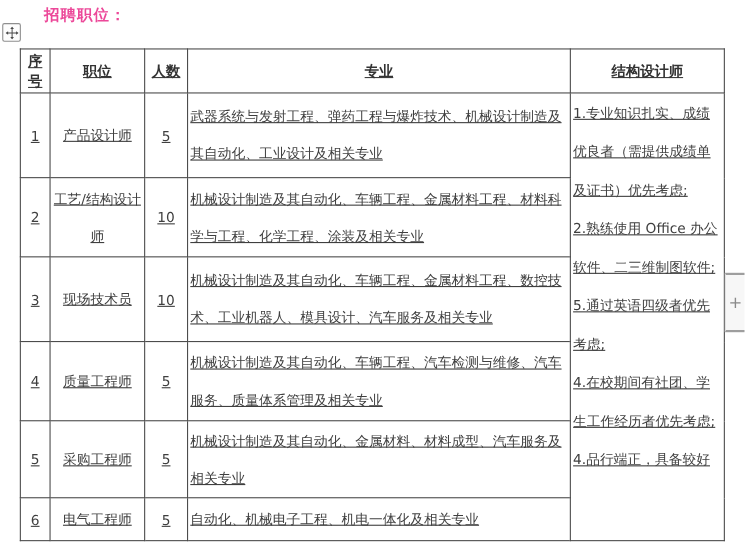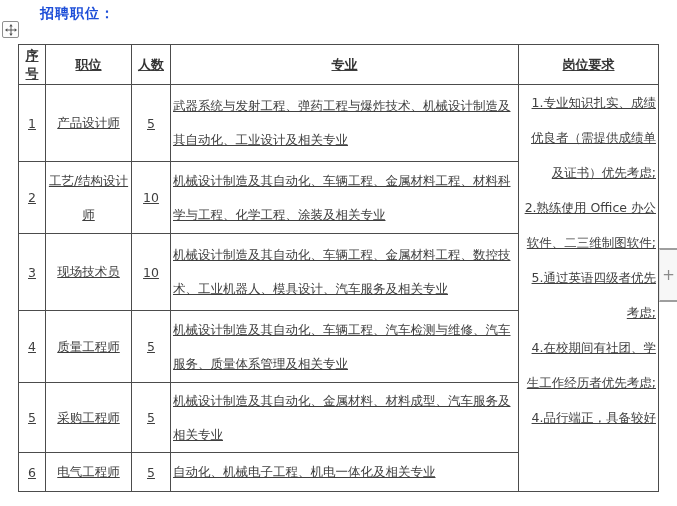--- a/index.html
+++ b/index.html
@@ -2,21 +2,21 @@
 <html><head>
 <meta charset="utf-8">
 <style>
   html,body{margin:0;padding:0;}
   body{
     width:677px;height:506px;background:#ffffff;position:relative;overflow:hidden;
     font-family:"DejaVu Sans","Liberation Sans",sans-serif;
   }
   .doc-title{
     position:absolute;left:40px;top:5px;
-    font-size:14px;font-weight:bold;color:#1d4ed8;letter-spacing:1px;
+    font-size:14px;font-weight:bold;color:#ec4899;letter-spacing:1px;
   }
   .move-handle{
     position:absolute;left:2px;top:21px;width:17px;height:17px;
     background:#fdfdfd;border:1px solid #8f8f8f;border-radius:2px;
     display:flex;align-items:center;justify-content:center;box-sizing:border-box;
     cursor:move;
   }
   .move-handle svg{display:block;}
   table.recruit{
     position:absolute;left:18px;top:44px;width:640px;
@@ -28,21 +28,21 @@
     overflow:hidden;
   }
   table.recruit th{
     height:40px;font-size:13px;font-weight:bold;text-align:center;
     vertical-align:middle;color:#333333;
   }
   td.c-no{ text-align:center;vertical-align:middle; }
   td.c-pos{ text-align:center;vertical-align:middle;line-height:34px;padding:0 4px;margin-top:40px; }
   td.c-cnt{ text-align:center;vertical-align:middle; }
   td.c-maj{ vertical-align:middle;line-height:34px;padding:0 4px; }
-  td.c-req{ vertical-align:top;text-align:right;line-height:35px;padding:0 2px; }
+  td.c-req{ vertical-align:top;text-align:left;line-height:35px;padding:0 2px; }
   td.c-req p{ margin:0; }
   tr.rh1{height:77px;} tr.rh2{height:72px;} tr.rh3{height:77px;}
   tr.rh4{height:72px;} tr.rh5{height:70px;} tr.rh6{height:39px;}
   .side-expand{
     position:absolute;left:659px;top:248px;width:18px;height:54px;
     background:#f7f7f7;
     border-top:2px solid #9e9e9e;border-bottom:2px solid #9e9e9e;
     border-left:1px solid #e3e3e3;box-sizing:border-box;
     display:flex;align-items:center;justify-content:center;
     color:#8a8a8a;font-size:15px;cursor:pointer;
@@ -73,21 +73,21 @@
       <col style="width:39px">
     <col style="width:348px">
       <col style="width:140px">
   </colgroup>
   <thead>
     <tr>
       <th>序号</th>
       <th>职位</th>
       <th>人数</th>
       <th>专业</th>
-      <th>岗位要求</th>
+      <th>结构设计师</th>
     </tr>
   </thead>
   <tbody>
     <tr class="rh1">
       <td class="c-no">1</td>
       <td class="c-pos">产品设计师</td>
       <td class="c-cnt">5</td>
       <td class="c-maj">武器系统与发射工程、弹药工程与爆炸技术、机械设计制造及其自动化、工业设计及相关专业</td>
       <td class="c-req" rowspan="6">
         <p>1.专业知识扎实、成绩优良者（需提供成绩单及证书）优先考虑;</p>

